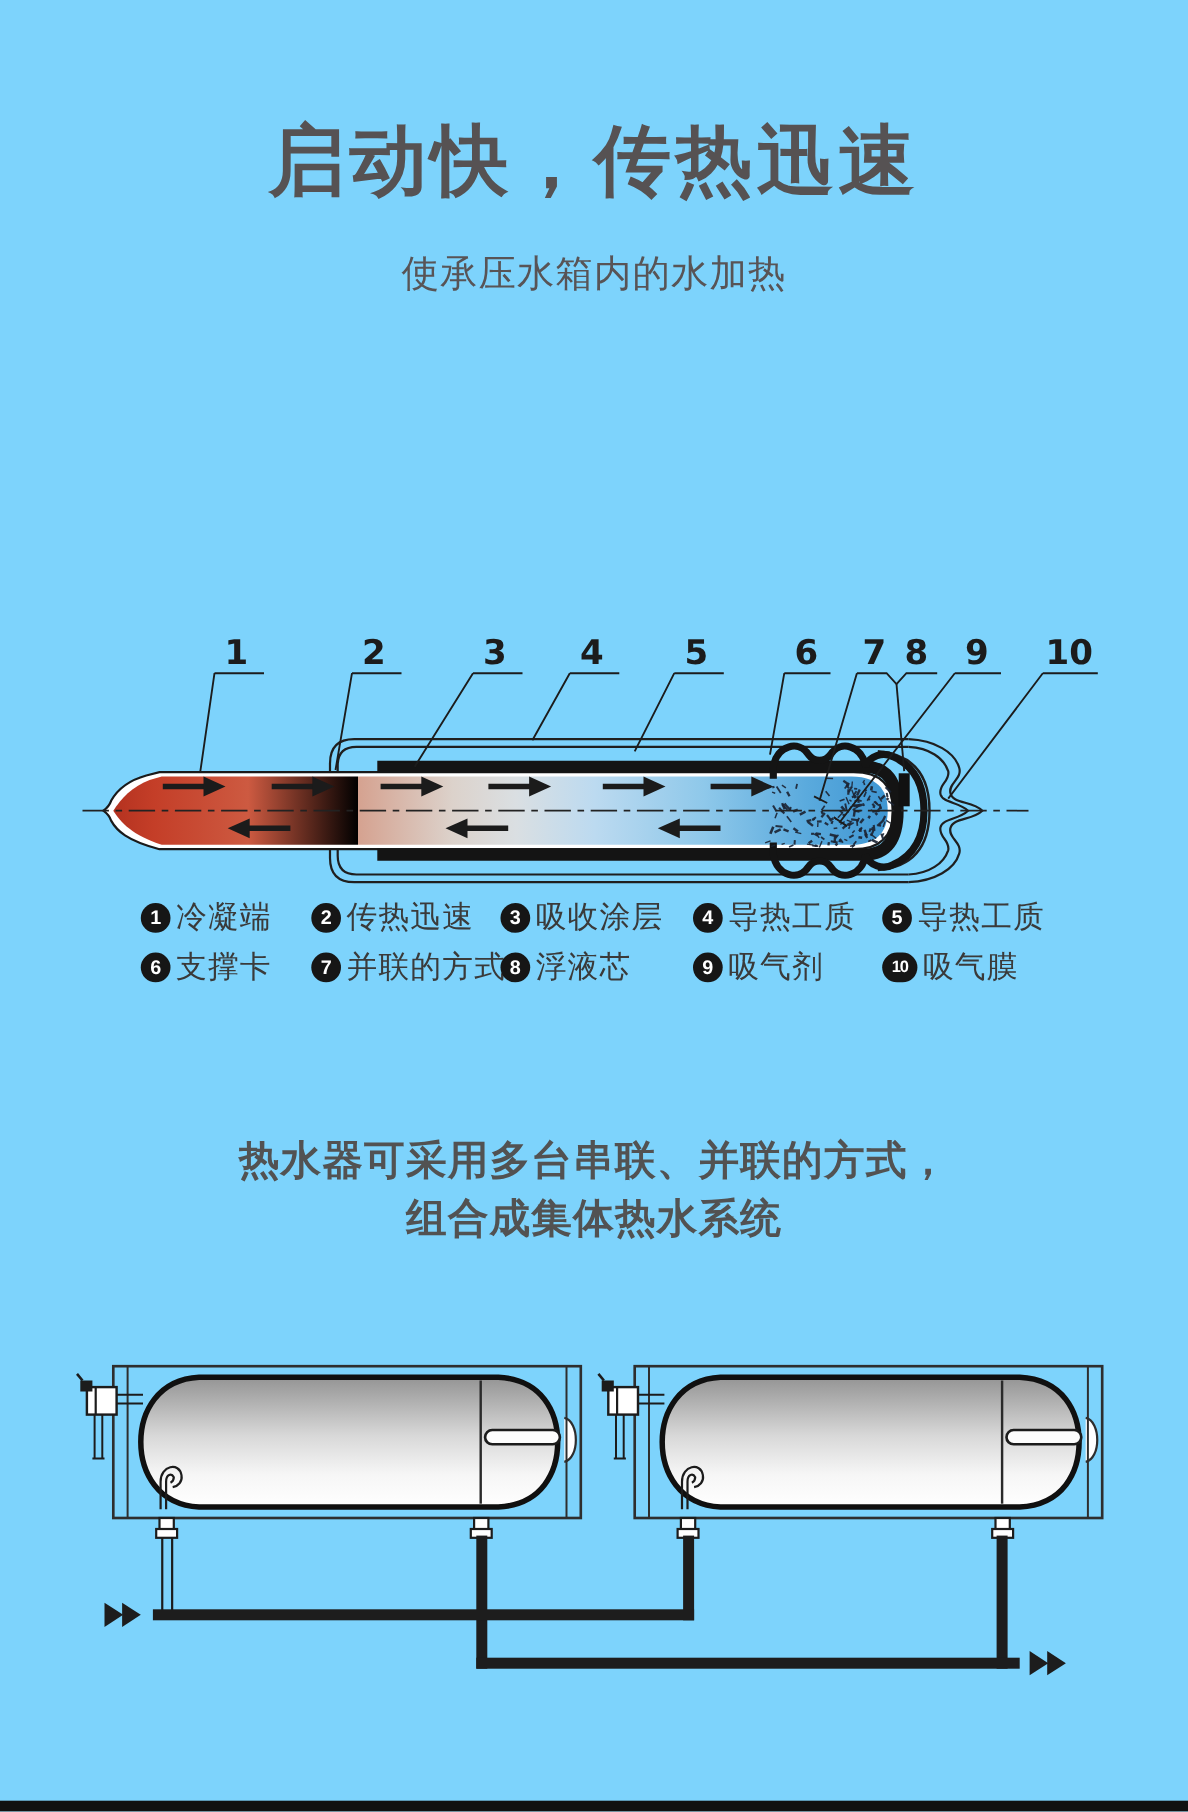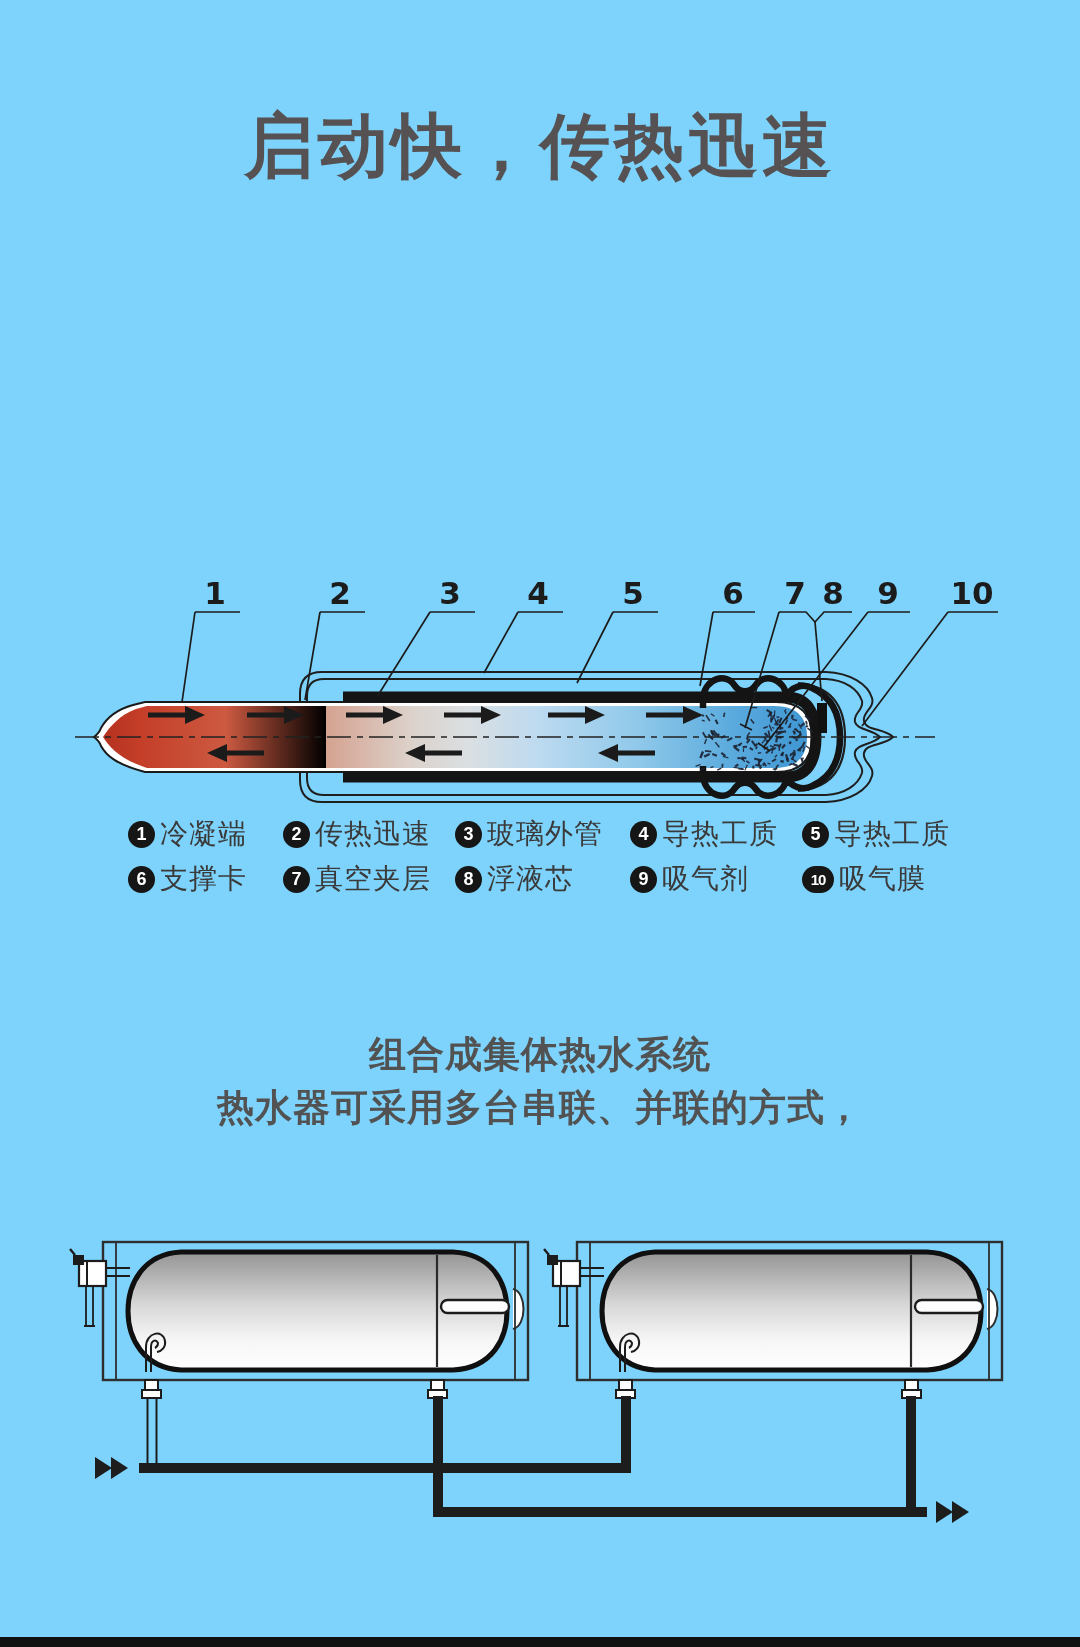--- a/index.html
+++ b/index.html
@@ -34,20 +34,21 @@
   .callout-num{font-family:"DejaVu Sans","Liberation Sans",sans-serif;font-size:31px;font-weight:bold;fill:#1c1c1c;}
 </style>
 </head>
 <body>
 
 <div class="page">
 
   <h1 class="title">启动快，传热迅速</h1>
 
   <div class="subtitle">
+    <div>使承压水箱内的水加热</div>
   </div>
 
   <svg id="tube-svg" class="svg-abs" width="1080" height="300" viewBox="0 0 1080 300">
     <defs>
       <linearGradient id="hotcold" x1="97" x2="812" y1="0" y2="0" gradientUnits="userSpaceOnUse">
         <stop offset="0" stop-color="#b2301e"></stop>
         <stop offset="0.06" stop-color="#c43e28"></stop>
         <stop offset="0.18" stop-color="#cd5a41"></stop>
         <stop offset="0.32" stop-color="#d5a留90" stop-opacity="1"></stop>
         <stop offset="0.32" stop-color="#d5a290"></stop>
@@ -296,55 +297,55 @@
     <div class="legend-item">
         <span class="badge">1</span>
         <span class="lbl">冷凝端</span>
       </div>
     <div class="legend-item">
         <span class="badge">2</span>
         <span class="lbl">传热迅速</span>
       </div>
     <div class="legend-item">
         <span class="badge">3</span>
-        <span class="lbl">玻璃外管</span>
+        <span class="lbl">吸收涂层</span>
       </div>
     <div class="legend-item">
         <span class="badge">4</span>
         <span class="lbl">导热工质</span>
       </div>
     <div class="legend-item">
         <span class="badge">5</span>
         <span class="lbl">导热工质</span>
       </div>
     <div class="legend-item">
         <span class="badge">6</span>
         <span class="lbl">支撑卡</span>
       </div>
     <div class="legend-item">
         <span class="badge">7</span>
-        <span class="lbl">真空夹层</span>
+        <span class="lbl">并联的方式</span>
       </div>
     <div class="legend-item">
         <span class="badge">8</span>
         <span class="lbl">浮液芯</span>
       </div>
     <div class="legend-item">
         <span class="badge">9</span>
         <span class="lbl">吸气剂</span>
       </div>
     <div class="legend-item">
         <span class="badge">10</span>
         <span class="lbl">吸气膜</span>
       </div>
   </div>
 
   <div class="section2">
+    <div>热水器可采用多台串联、并联的方式，</div>
     <div>组合成集体热水系统</div>
-    <div>热水器可采用多台串联、并联的方式，</div>
   </div>
 
   <svg id="tanks-svg" class="svg-abs" width="1080" height="490" viewBox="0 0 1080 490">
     <defs>
       <linearGradient id="tankGrad" x1="0" x2="0" y1="0" y2="1">
         <stop offset="0" stop-color="#949494"></stop>
         <stop offset="0.45" stop-color="#d8d8d8"></stop>
         <stop offset="0.75" stop-color="#f6f6f6"></stop>
         <stop offset="1" stop-color="#ffffff"></stop>
       </linearGradient>

